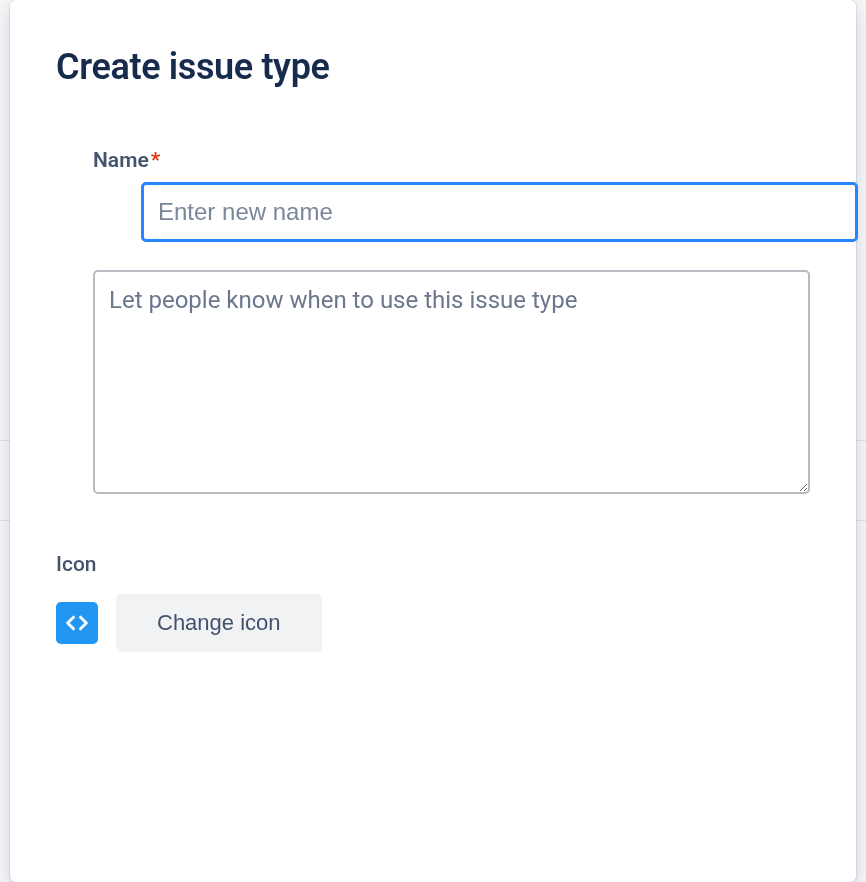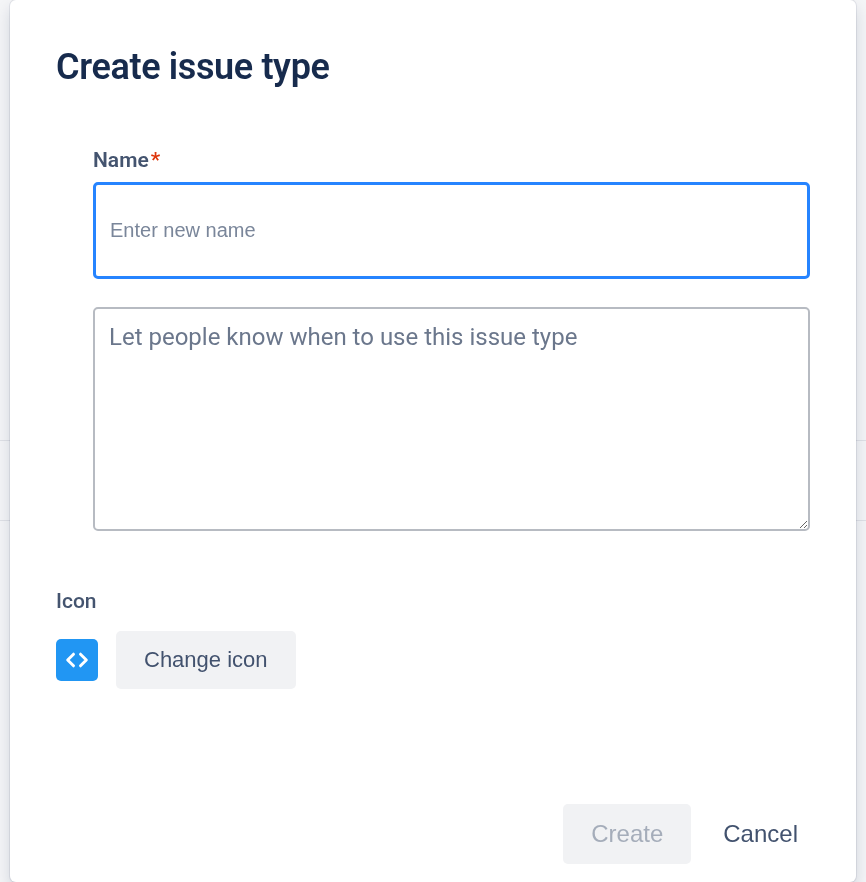--- a/index.html
+++ b/index.html
@@ -50,28 +50,29 @@
       color: #44546f;
       display: block;
       margin-bottom: 10px;
     }
     .required-star {
       color: #de350b;
       margin-left: 2px;
     }
     .text-input {
       width: 100%;
-      height: 97px;
+      height: 60px;
       border: 3px solid #2684ff;
       border-radius: 5px;
       padding: 0 14px;
-      font-size: 20px;
+      font-size: 24px;
       color: #172B4D;
       outline: none;
       background: #ffffff;
+      margin-left: 48px;
     }
     .text-input::placeholder {
       color: #7a869a;
     }
     .textarea-input {
       width: 100%;
       height: 224px;
       border: 2px solid #b7bbc2;
       border-radius: 5px;
       padding: 14px 14px;
@@ -110,21 +111,21 @@
       justify-content: center;
     }
     .icon-preview svg {
       width: 28px;
       height: 28px;
     }
     .change-icon-btn {
       background: #f1f2f4;
       border: none;
       border-radius: 5px;
-      padding: 16px 28px;
+      padding: 16px 41px;
       font-size: 22px;
       font-weight: 500;
       color: #42526e;
       cursor: pointer;
     }
     .footer {
       position: absolute;
       bottom: 18px;
       right: 46px;
       display: flex;
@@ -177,17 +178,13 @@
       <div class="icon-preview">
         <svg viewBox="0 0 24 24" fill="none">
           <path d="M9 7L4 12L9 17" stroke="#ffffff" stroke-width="2.5" stroke-linecap="round" stroke-linejoin="round"></path>
           <path d="M15 7L20 12L15 17" stroke="#ffffff" stroke-width="2.5" stroke-linecap="round" stroke-linejoin="round"></path>
         </svg>
       </div>
       <button class="change-icon-btn">Change icon</button>
     </div>
   </div>
 
-  <div class="footer">
-    <button class="create-btn">Create</button>
-    <button class="cancel-btn">Cancel</button>
-  </div>
 </div>
 
 </body></html>

